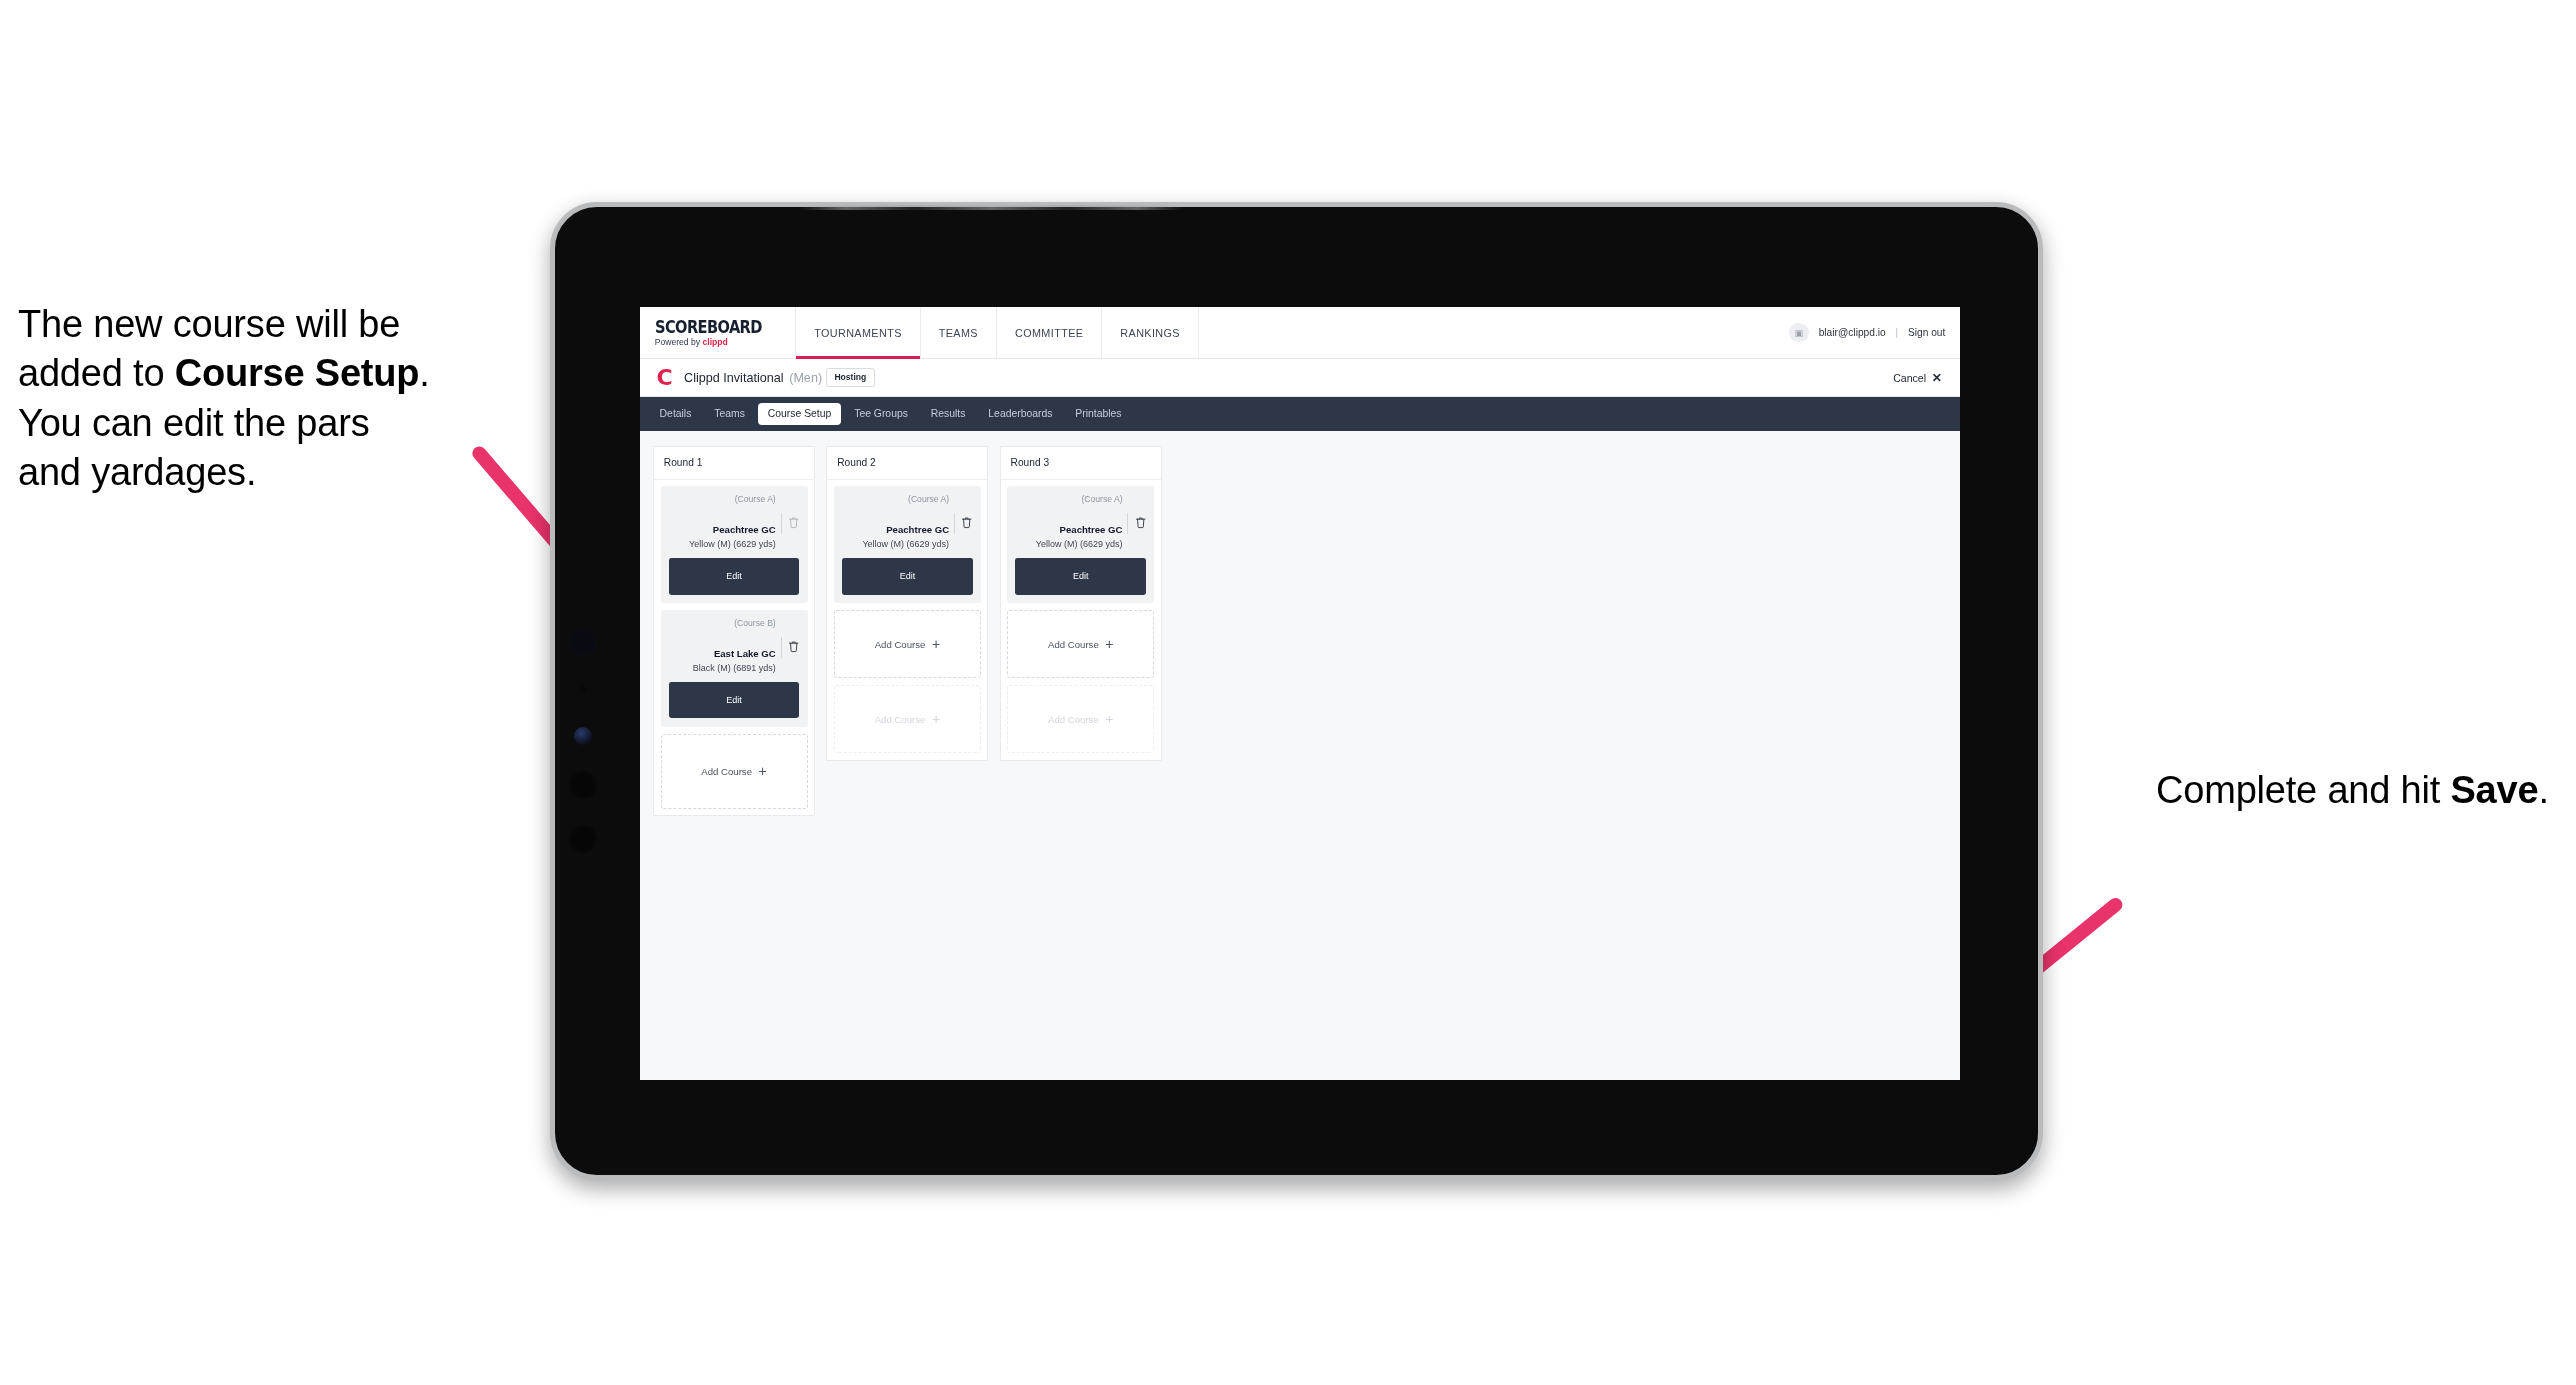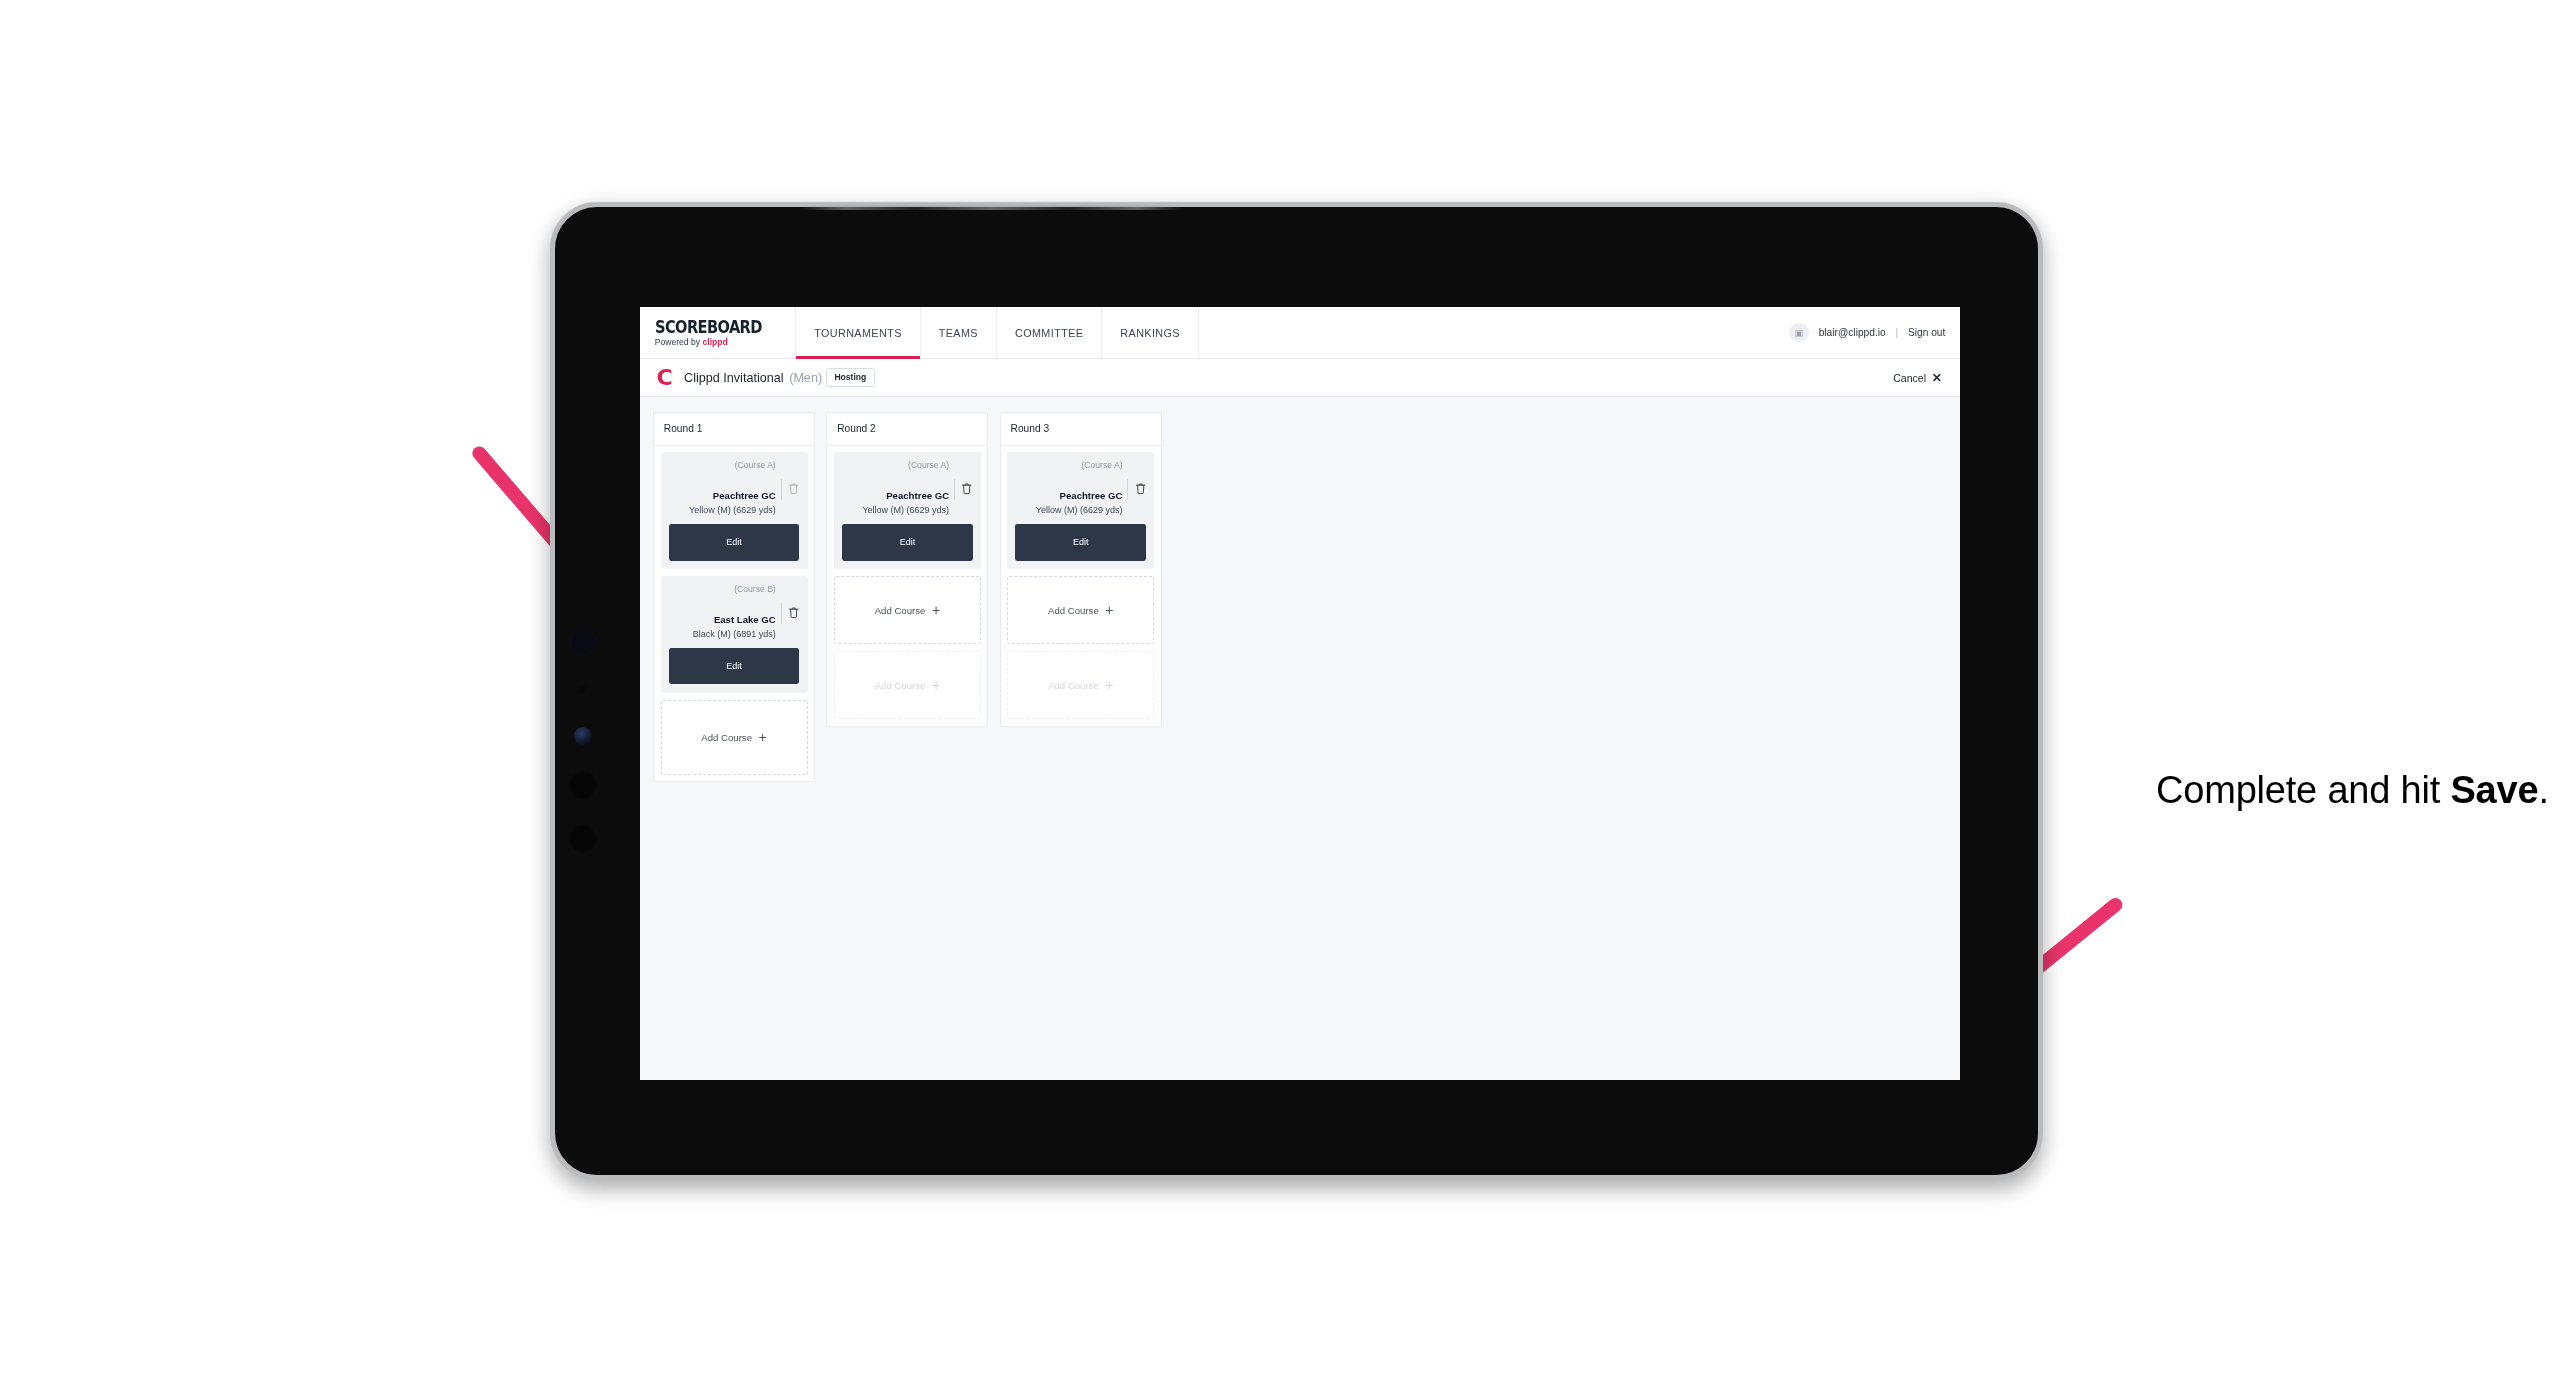--- a/index.html
+++ b/index.html
@@ -173,20 +173,21 @@
   .add-card .plus { font-size: 14px; line-height:1; color:#4b5361; font-weight:300; }
   .add-card.muted { color:#d3d6dc; border-color:#eceef1; cursor:default; }
   .add-card.muted .plus { color:#d3d6dc; }
   .add-card.tall { height: 75px; }
 </style>
 </head>
 <body>
 
 <div id="stage">
 
+  <div id="annot-left" class="annot"><span>The new course will be added to </span><b>Course Setup</b><span>. You can edit the pars and yardages.</span></div>
 
   <div id="annot-right" class="annot"><span>Complete and hit </span><b>Save</b><span>.</span></div>
 
   <svg class="arrow-svg" viewBox="0 0 3160 1700">
     <g id="arrow-left-group">
       <line id="arr-l-line" x1="588" y1="556" x2="765" y2="762" stroke="#e8336b" stroke-width="17" stroke-linecap="round"></line>
       <polygon id="arr-l-head" points="788,786 725,768 753,723" fill="#e8336b"></polygon>
     </g>
     <g id="arrow-right-group">
       <line id="arr-r-line" x1="2595" y1="1110" x2="2462" y2="1218" stroke="#e8336b" stroke-width="17" stroke-linecap="round"></line>
@@ -231,20 +232,29 @@
         <div id="tour-logo">C</div>
         <span id="tour-name">Clippd Invitational</span>
         <span id="tour-gender">(Men)</span>
         <span id="tour-badge">Hosting</span>
         <div id="cancel-btn">
           <span>Cancel</span>
           <span class="xmark">✕</span>
         </div>
       </div>
 
+      <div id="subnav">
+          <div class="subnav-item">Details</div>
+          <div class="subnav-item">Teams</div>
+          <div class="subnav-item active">Course Setup</div>
+          <div class="subnav-item">Tee Groups</div>
+          <div class="subnav-item">Results</div>
+          <div class="subnav-item">Leaderboards</div>
+          <div class="subnav-item">Printables</div>
+        </div>
 
       <div id="board">
           <div class="round-col">
             <div class="round-head">Round 1</div>
             <div class="round-body">
               <div class="course-card">
                 <div class="cc-row">
                   <div class="cc-info">
                     <div class="cc-label">(Course A)</div>
                     <div class="cc-name">Peachtree GC</div>

